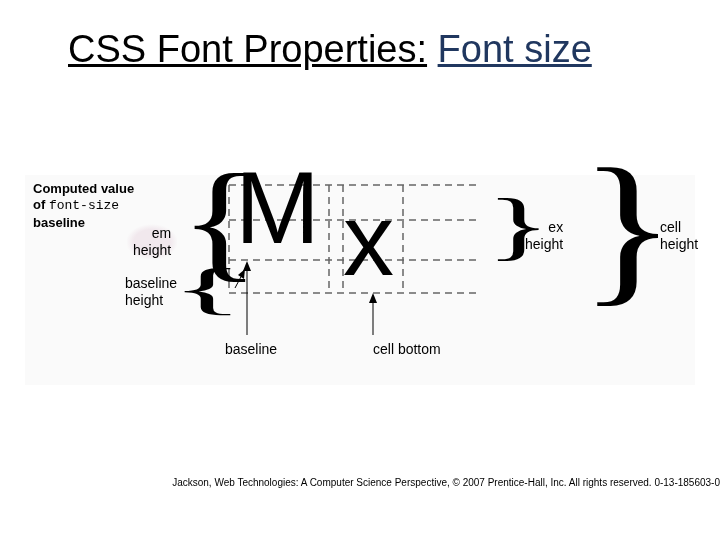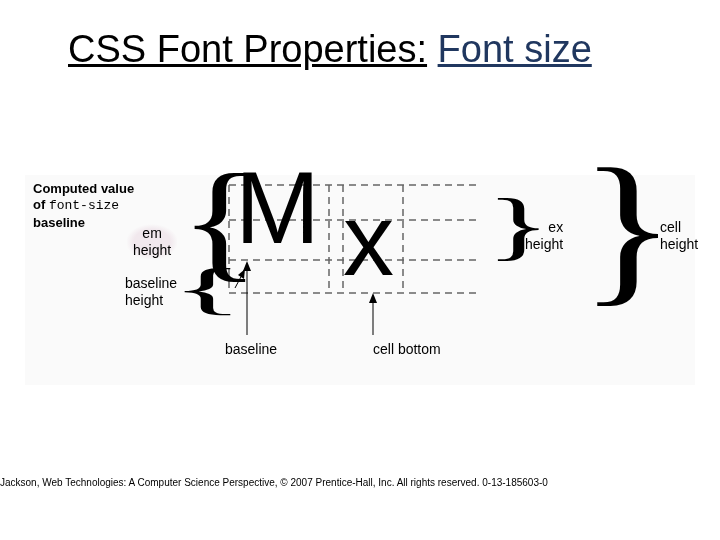--- a/index.html
+++ b/index.html
@@ -59,21 +59,21 @@
     line-height: 1.25;
   }
   .computed .mono {
     font-family: "Courier New", Courier, monospace;
     font-weight: normal;
     text-align: center;
   }
   .emheight {
     top: 48px;
     left: 102px;
-    text-align: center;
+    text-align: right;
     background: radial-gradient(ellipse 26px 18px at 50% 50%, #f1e8ed 0%, #f1e8ed 70%, rgba(241,232,237,0) 100%);
     padding: 2px 6px;
   }
   .baselineheight {
     top: 100px;
     left: 100px;
   }
   .exheight {
     top: 44px;
     left: 500px;
@@ -140,21 +140,21 @@
     top: -44px;
     left: 556px;
     font-size: 194px;
     transform: scaleY(0.86) scaleX(1.05);
   }
   .footer {
     position: absolute;
     left: 0;
     right: 0;
     bottom: 16px;
-    text-align: left;
+    text-align: right;
     font-size: 10px;
     color: #000;
   }
 </style>
 </head>
 <body>
 
 <div class="slide">
 
   <div class="title">

